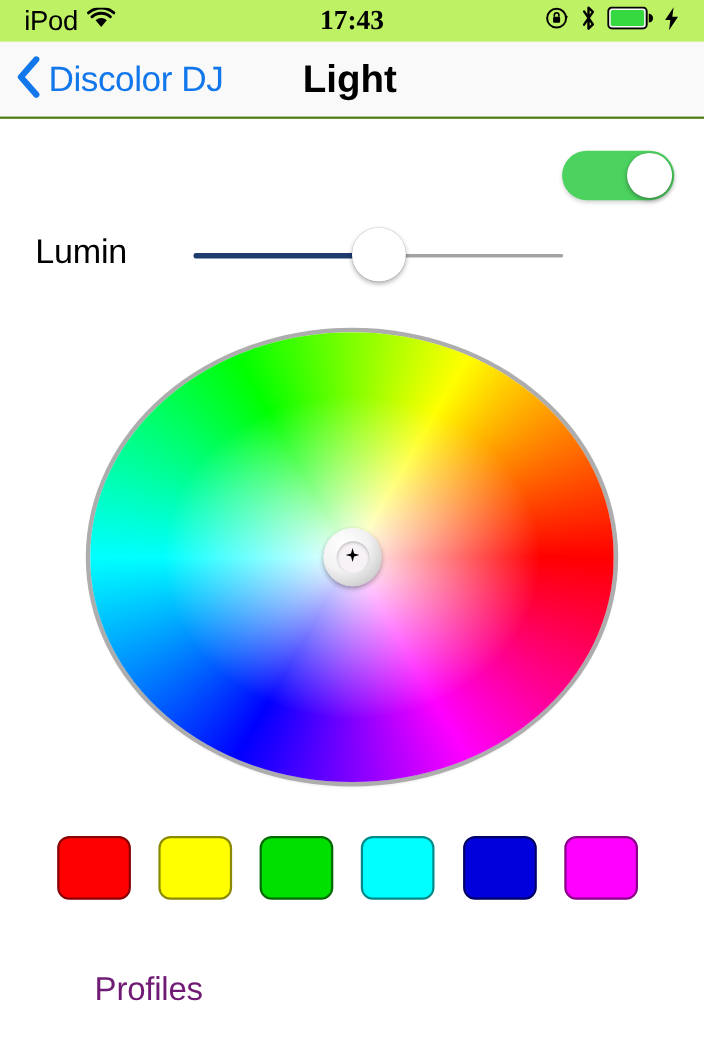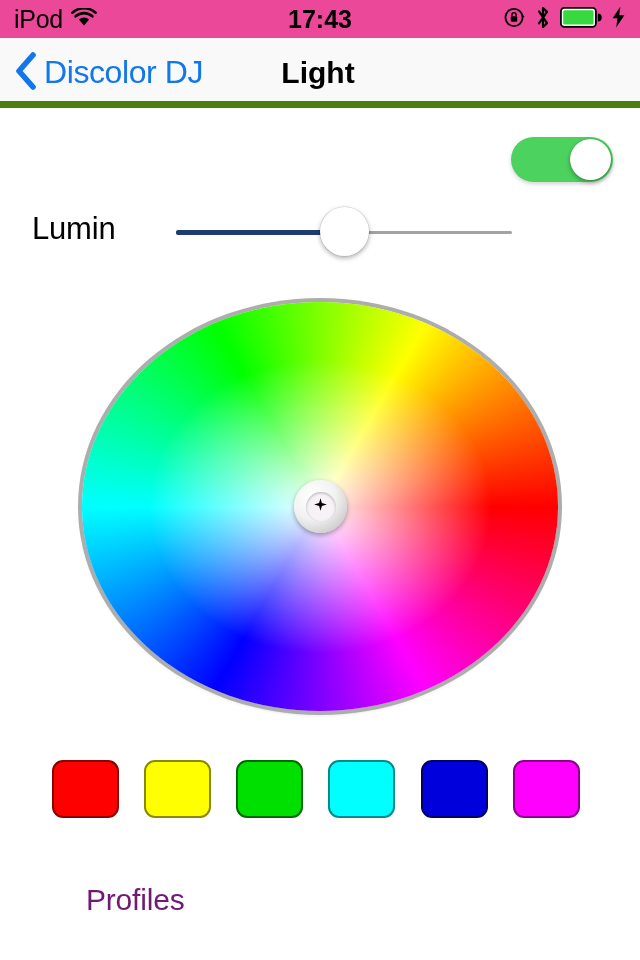--- a/index.html
+++ b/index.html
@@ -15,43 +15,44 @@
     font-family: "Liberation Sans", sans-serif;
     -webkit-font-smoothing: antialiased;
   }
 
   
   #status-bar {
     position: absolute;
     left: 0; top: 0;
     width: 640px;
     height: 38px;
-    background: #ec4899;
+    background: #bef264;
     display: flex;
     align-items: center;
     box-sizing: border-box;
-    padding: 0 14px;
+    padding: 0 22px;
   }
   #status-left {
     display: flex;
     align-items: center;
     gap: 8px;
     flex: 0 0 auto;
   }
   #carrier-label {
     font-size: 25px;
     color: #000;
     letter-spacing: -0.3px;
     line-height: 1;
   }
   #status-center {
     position: absolute;
     left: 0; right: 0;
     text-align: center;
     pointer-events: none;
+    font-family: Liberation Serif, serif;
   }
   #clock-label {
     font-size: 25px;
     font-weight: bold;
     color: #000;
     letter-spacing: 0px;
   }
   #status-right {
     margin-left: auto;
     display: flex;
@@ -61,21 +62,21 @@
     z-index: 2;
   }
 
   
   #nav-bar {
     position: absolute;
     left: 0; top: 38px;
     width: 640px;
     height: 70px;
     background: #f9f9f9;
-    border-bottom: 7px solid #4d7c0f;
+    border-bottom: 2px solid #4d7c0f;
     box-sizing: border-box;
   }
   #back-button {
     position: absolute;
     left: 14px;
     top: 0;
     height: 69px;
     display: flex;
     align-items: center;
     gap: 7px;
@@ -87,21 +88,21 @@
     letter-spacing: -0.4px;
   }
   #nav-title {
     position: absolute;
     left: 0; right: 0;
     top: 0;
     height: 69px;
     display: flex;
     align-items: center;
     justify-content: center;
-    font-size: 30px;
+    font-size: 35px;
     font-weight: bold;
     color: #000;
     pointer-events: none;
   }
   #nav-title span { transform: translateX(-2px); }
 
   
   #power-toggle {
     position: absolute;
     left: 511px;

